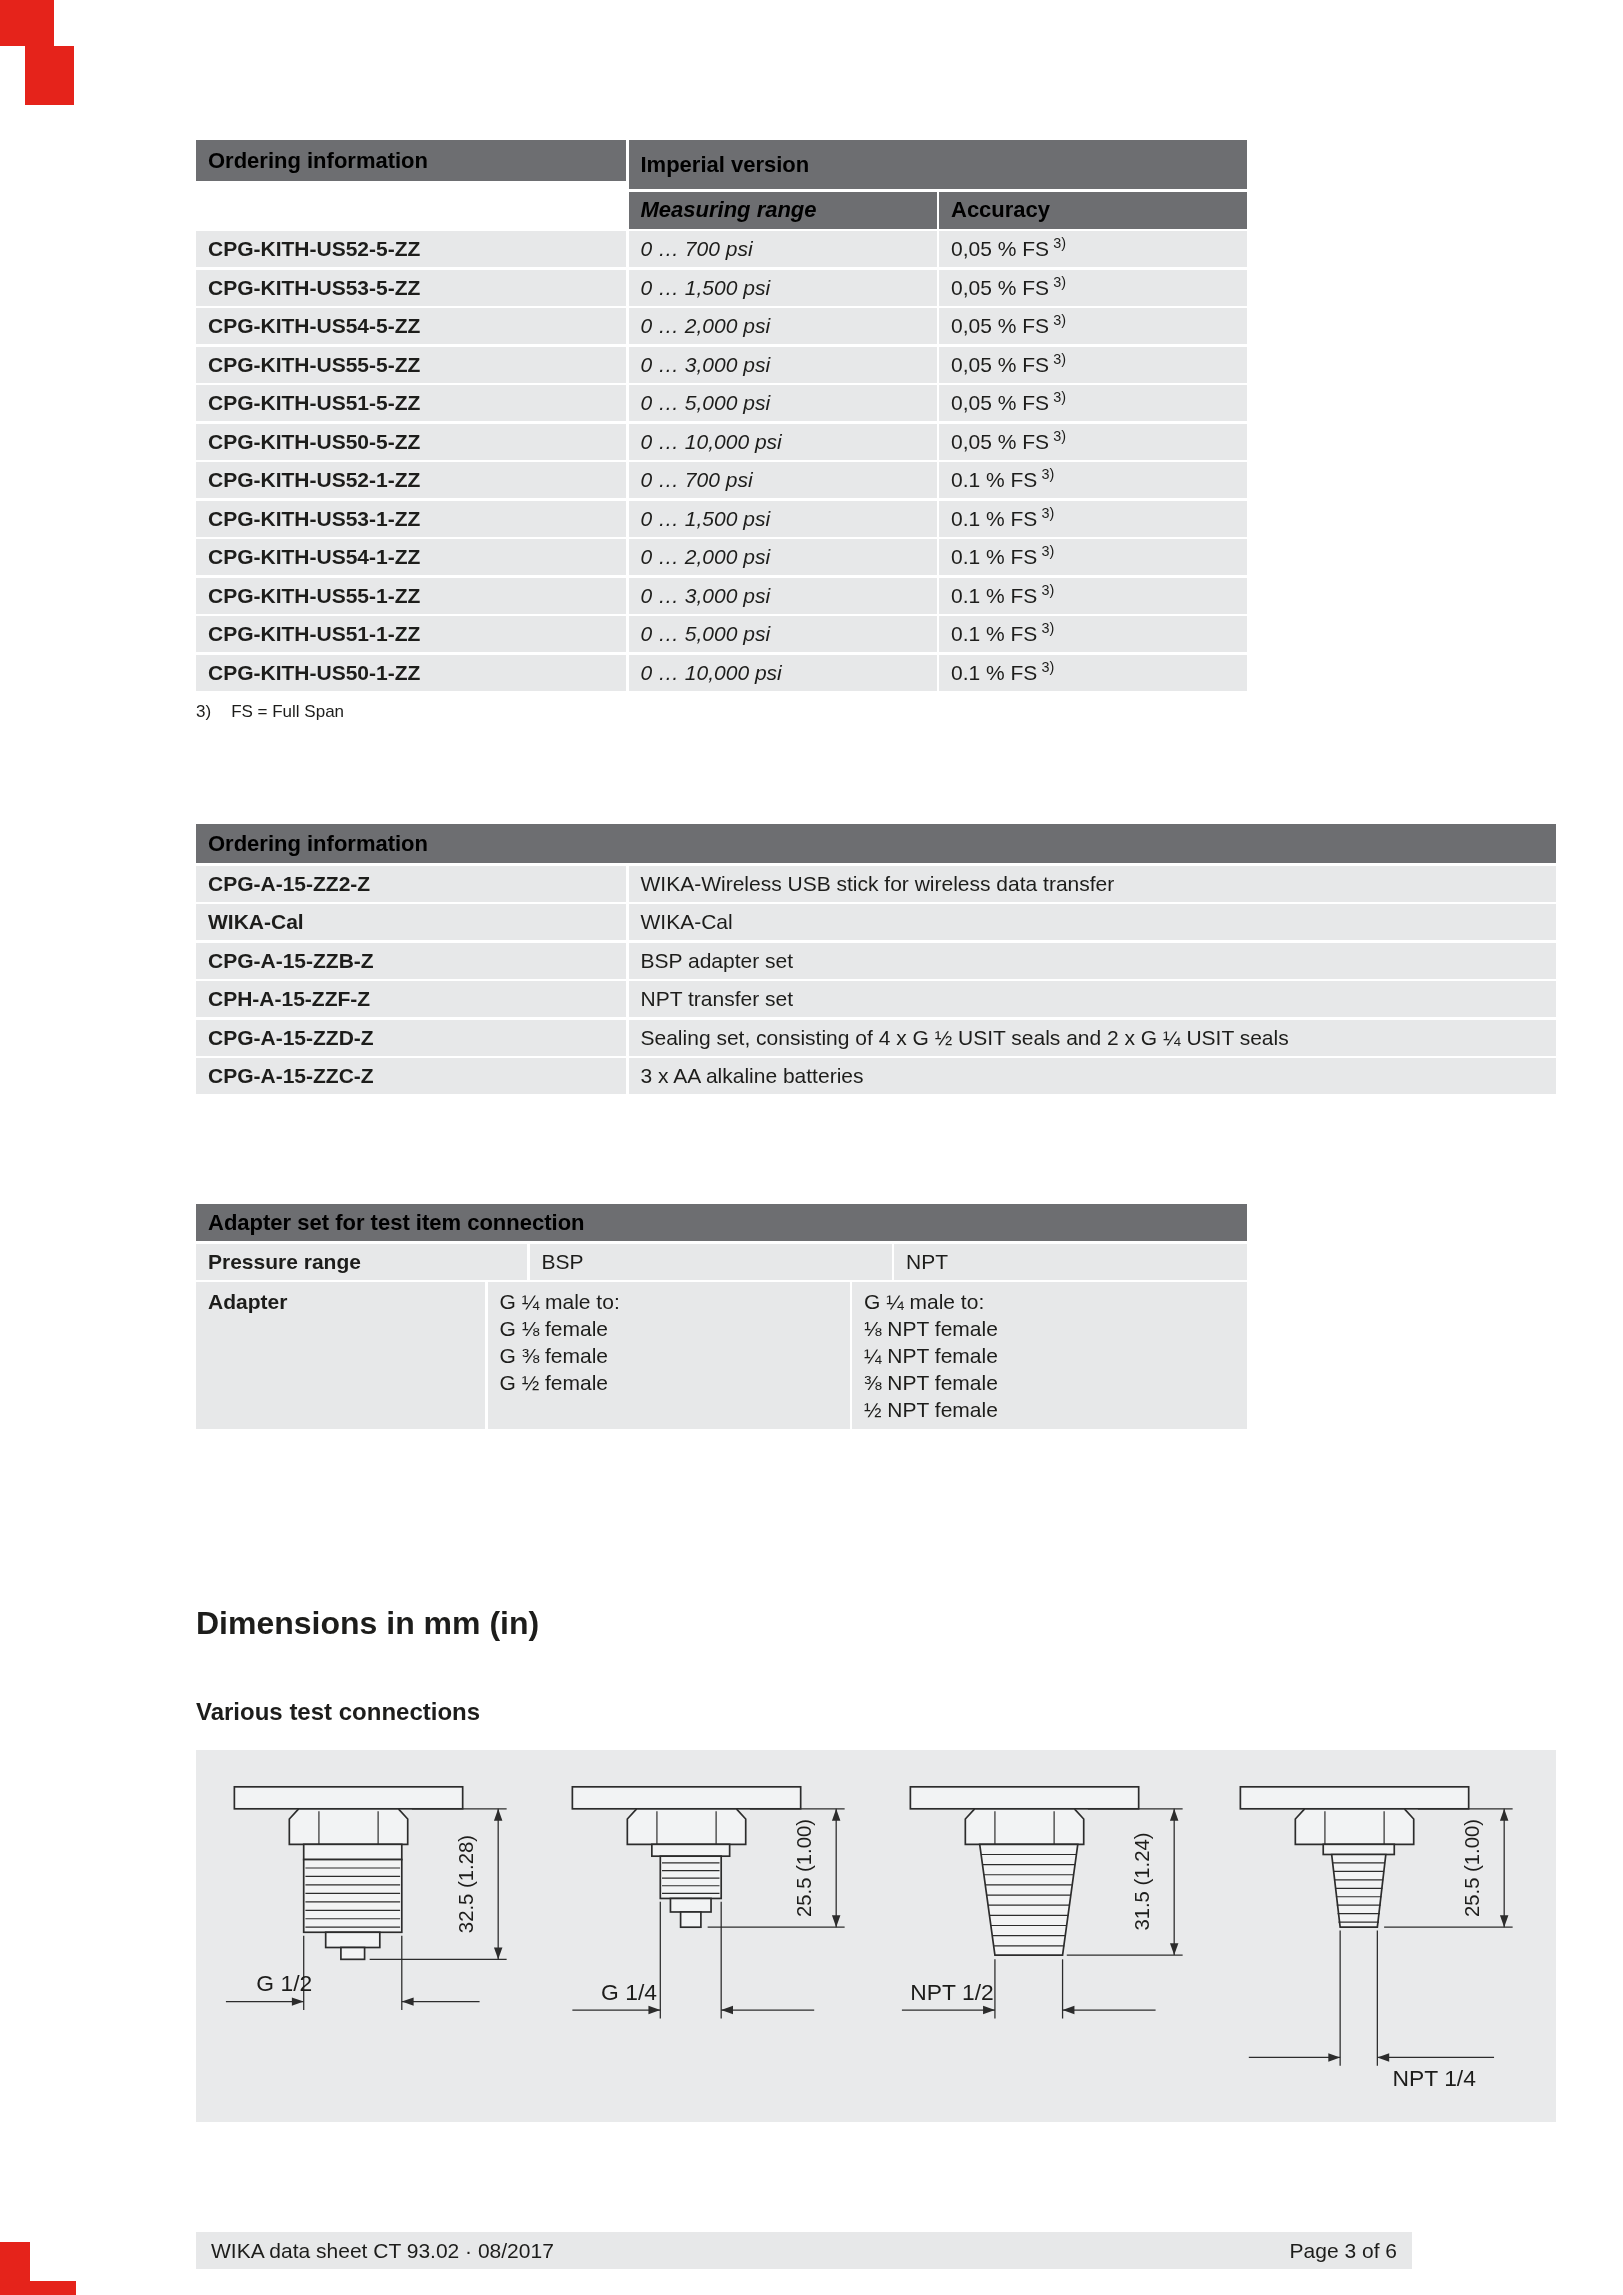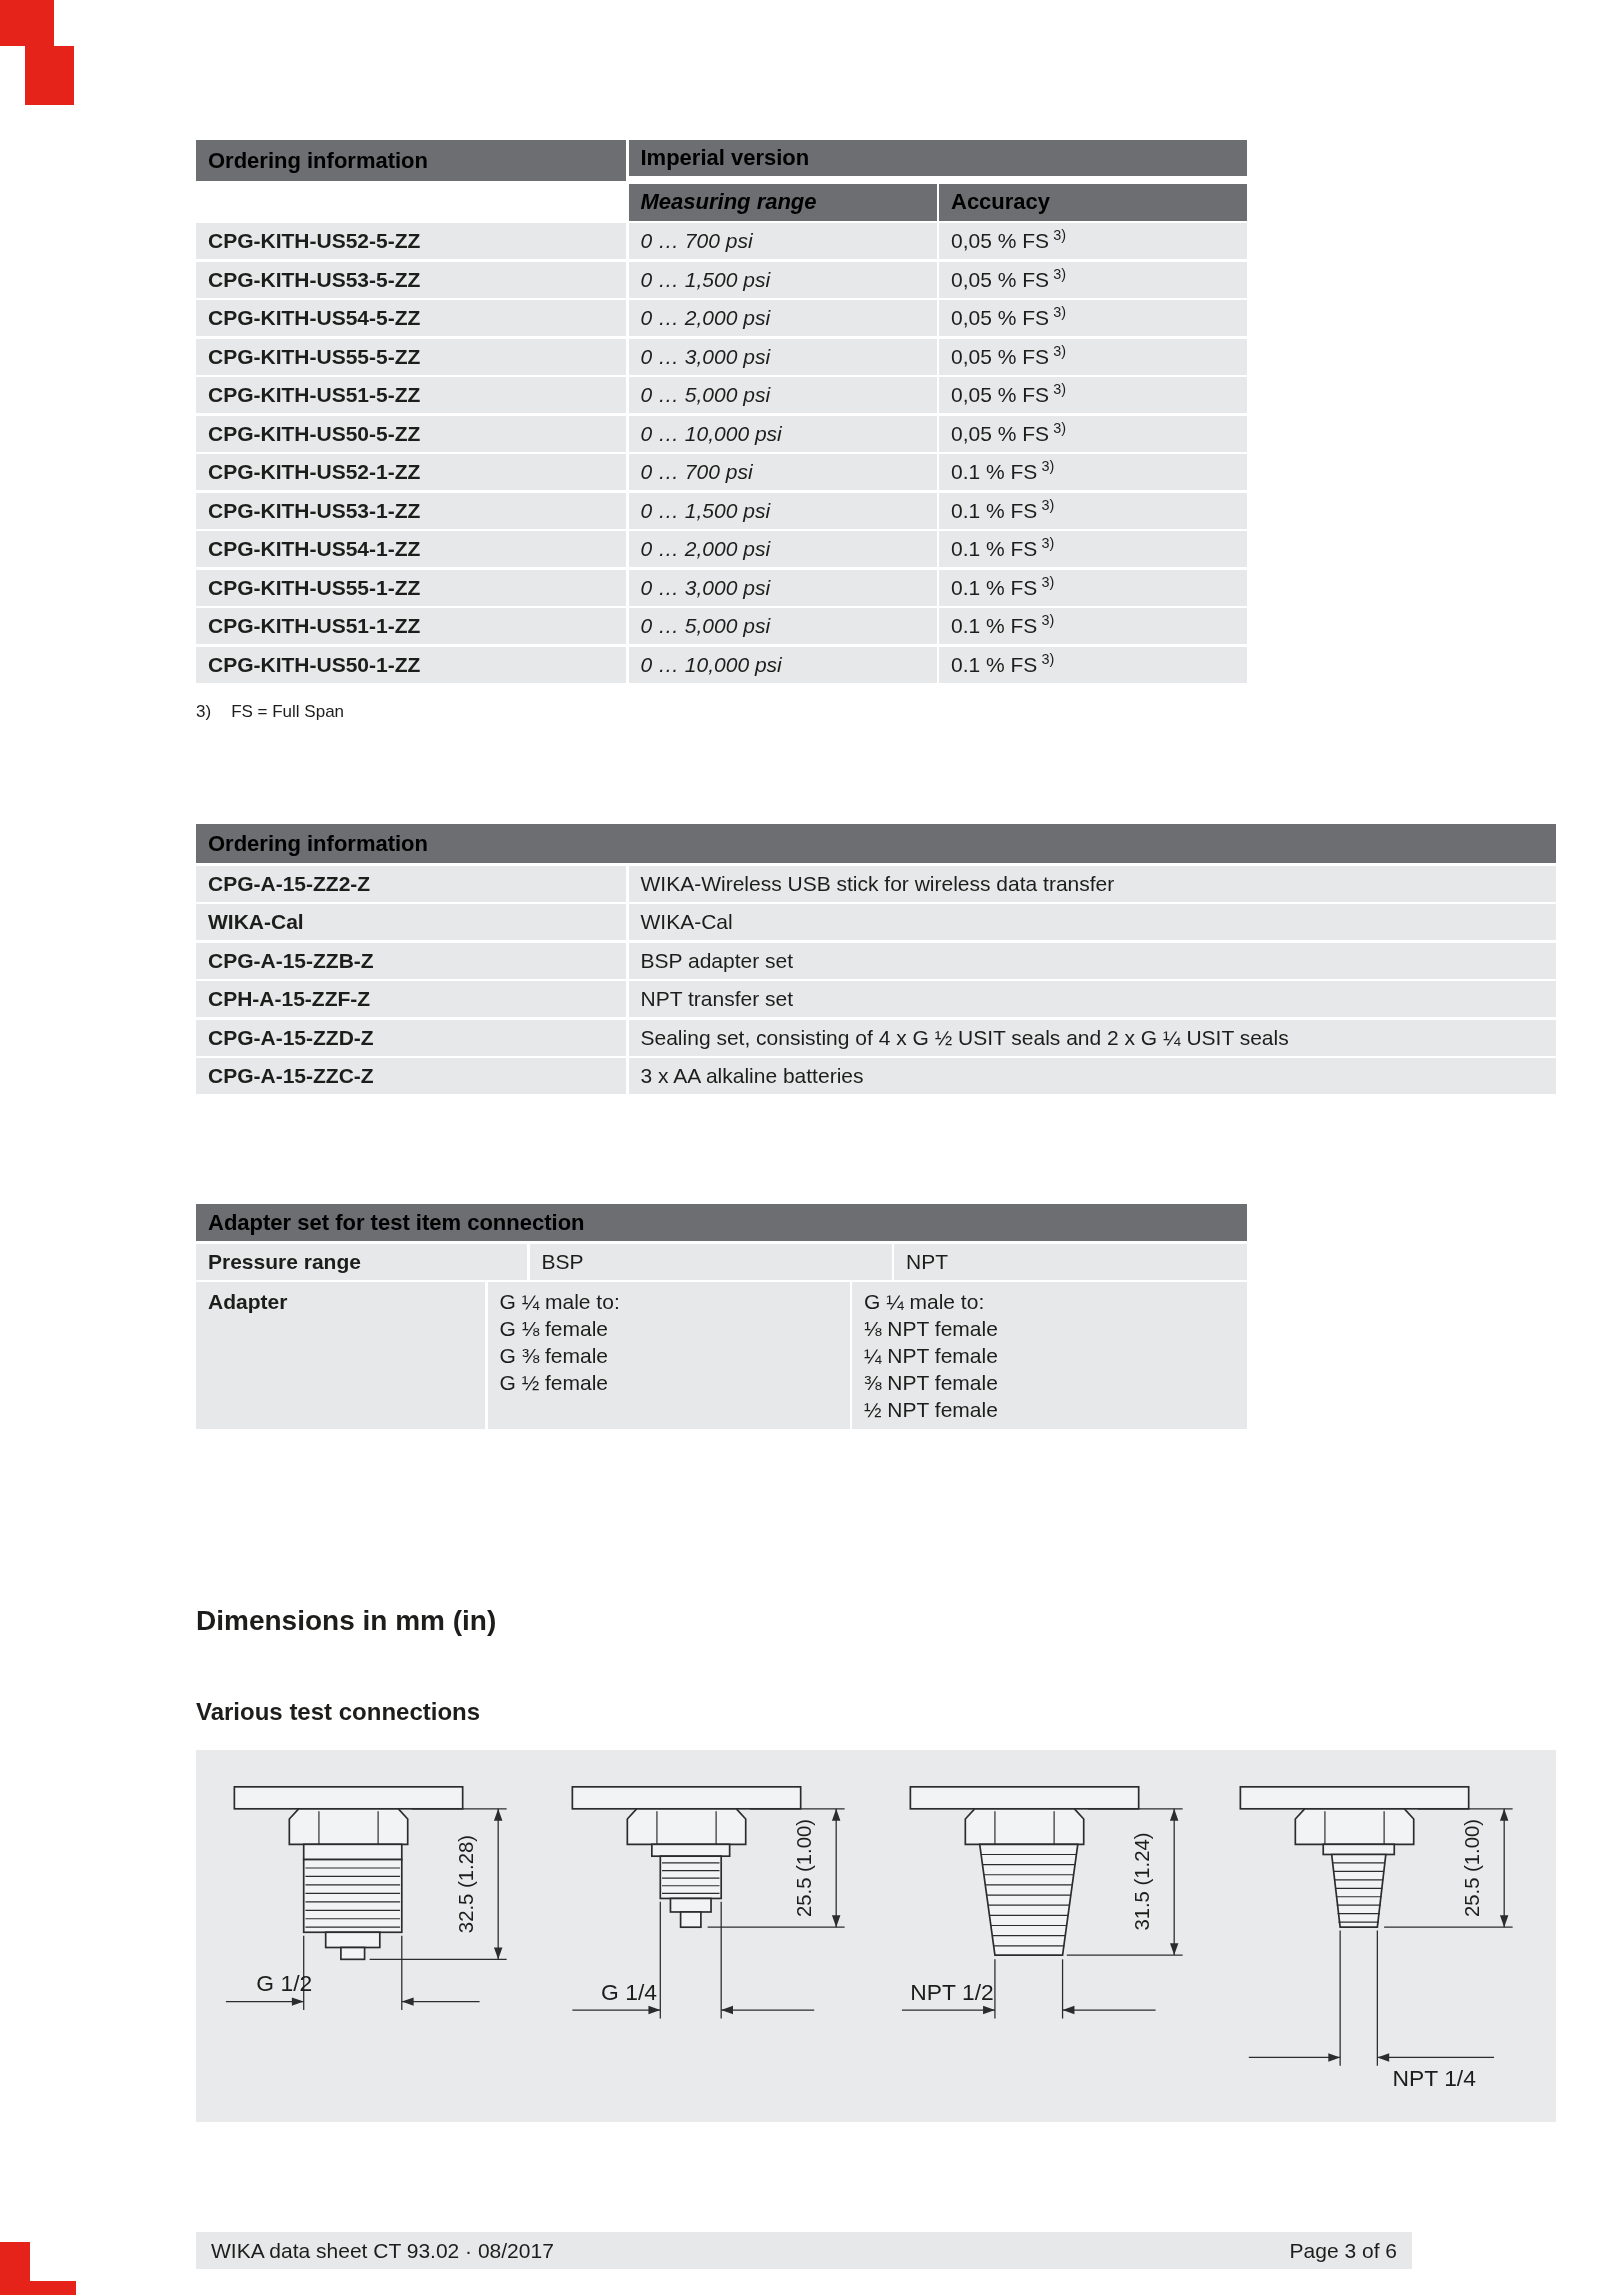--- a/index.html
+++ b/index.html
@@ -21,21 +21,21 @@
     padding-left:12px; min-height:36px;
   }
   .b { font-weight:bold; }
   .w1 { width:430px; }
   .w2 { width:308px;font-style:italic; }
   .f1 { flex:1; }
   .note { font-size:14.4px; margin-left:4.2px; position:relative; top:-6px; }
   .tall { display:block; min-height:147px; line-height:27px; padding:6px 12px; }
   .fnote { font-size:17px; color:#1d1d1b; }
   .fnote .mk { margin-right:20px; }
-  .sec-title { font-size:28px; font-weight:bold;text-align:center; }
+  .sec-title { font-size:32px; font-weight:bold;text-align:center; }
   .sec-sub { font-size:24px; font-weight:bold; }
   .diagram { background:#e9eaeb; }
   svg.drawing { position:absolute; }
   .part { fill:#f2f3f4; stroke:#2c2c2c; stroke-width:2; }
   .tline { stroke:#2c2c2c; stroke-width:1.4; }
   .dim { stroke:#2c2c2c; stroke-width:1.5; fill:none; }
   .arr { fill:#2c2c2c; }
   .dimtxt { font-size:24px; fill:#1d1d1b; font-family:"Liberation Sans", sans-serif; }
   .lbltxt { font-size:27px; fill:#1d1d1b; font-family:"Liberation Sans", sans-serif; }
   .footer {
@@ -49,21 +49,21 @@
 <div style="position:absolute; inset:0;">
 
   <div class="abs red" style="left:0; top:0; width:54px; height:46px;"></div>
   <div class="abs red" style="left:25px; top:46px; width:49px; height:59px;"></div>
   <div class="abs red" style="left:0; top:2242px; width:30px; height:53px;"></div>
   <div class="abs red" style="left:30px; top:2281px; width:46px; height:14.4px;"></div>
 
   <div class="abs" style="left:196px; top:140px; width:1051px;">
     <div class="hrow">
       <div class="thead w1" style="height:41px;">Ordering information</div>
-      <div class="thead f1" style="height:36px;">Imperial version</div>
+      <div class="thead f1" style="height:49px;">Imperial version</div>
     </div>
     <div class="row">
       <div class="w1"></div>
       <div class="thead w2" style="height:37px;">Measuring range</div>
       <div class="thead f1" style="height:37px;">Accuracy</div>
     </div>
 
     <div class="row">
       <div class="cell b w1">CPG-KITH-US52-5-ZZ</div>
       <div class="cell w2">0 … 700 psi</div>

